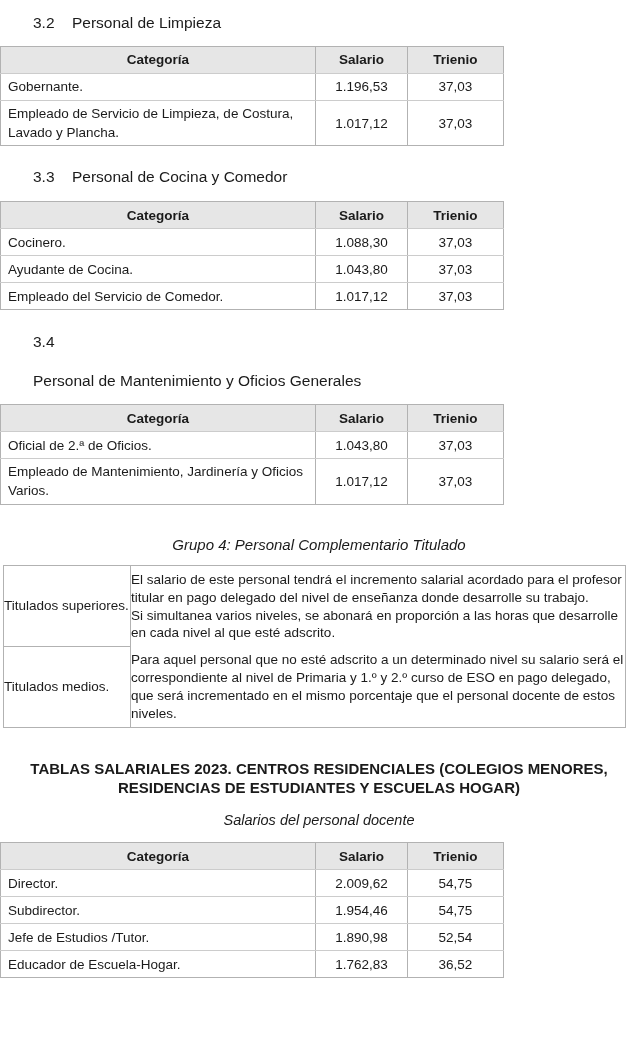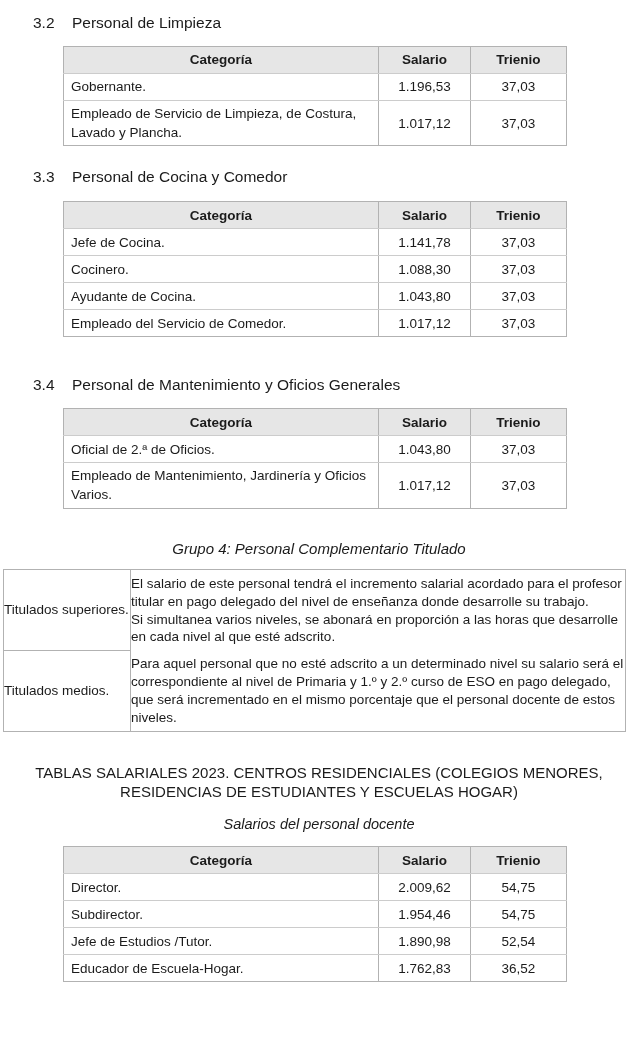--- a/index.html
+++ b/index.html
@@ -20,28 +20,27 @@
     align-items: baseline;
     font-size: 15.5px;
     line-height: 20px;
     margin-left: 33px;
     font-weight: 400;
     color: #1b1b1b;
   }
   .section-heading .sec-num { width: 39px; flex: 0 0 39px; }
   .sh-1 { margin-top: 13px; }
   .sh-2 { margin-top: 21px; }
-  .sh-3 { margin-top: 38px; }
+  .sh-3 { margin-top: 22px; flex-direction: column; }
 
   
   table.salary {
     border-collapse: collapse;
     table-layout: fixed;
     width: 503px;
-    margin-left: 63px;
     font-size: 13.5px;
     color: #1b1b1b;
   }
   .t-1 { margin-top: 13px; }
   .t-2 { margin-top: 14px; }
   .t-3 { margin-top: 13px; }
   .t-5 { margin-top: 13px; }
 
   table.salary th, table.salary td {
     border: 1px solid #b2b2b2;
@@ -90,21 +89,21 @@
     padding-top: 5px;
   }
   table.g4 tr.g4-row-top td.g4-right { border-bottom: none; }
   table.g4 tr.g4-row-bottom td.g4-right { border-top: none; }
 
   
   .res-heading {
     margin: 31px auto 0;
     max-width: 604px;
     text-align: center;
-    font-weight: 400;
+    font-weight: 700;
     font-size: 15px;
     line-height: 19px;
   }
   .res-subtitle {
     margin-top: 14px;
     text-align: center;
     font-style: italic;
     font-size: 14.5px;
     line-height: 18px;
   }
@@ -151,25 +150,20 @@
   <colgroup>
       <col style="width:315px">
       <col style="width:92px">
       <col style="width:96px">
     </colgroup>
   <tbody>
       <tr>
     <th>Categoría</th>
     <th>Salario</th>
     <th>Trienio</th>
-  </tr>
-  <tr>
-    <td class="cat">Jefe de Cocina.</td>
-    <td class="num">1.141,78</td>
-    <td class="num">37,03</td>
   </tr>
   <tr>
     <td class="cat">Cocinero.</td>
     <td class="num">1.088,30</td>
     <td class="num">37,03</td>
   </tr>
   <tr>
     <td class="cat">Ayudante de Cocina.</td>
     <td class="num">1.043,80</td>
     <td class="num">37,03</td>

